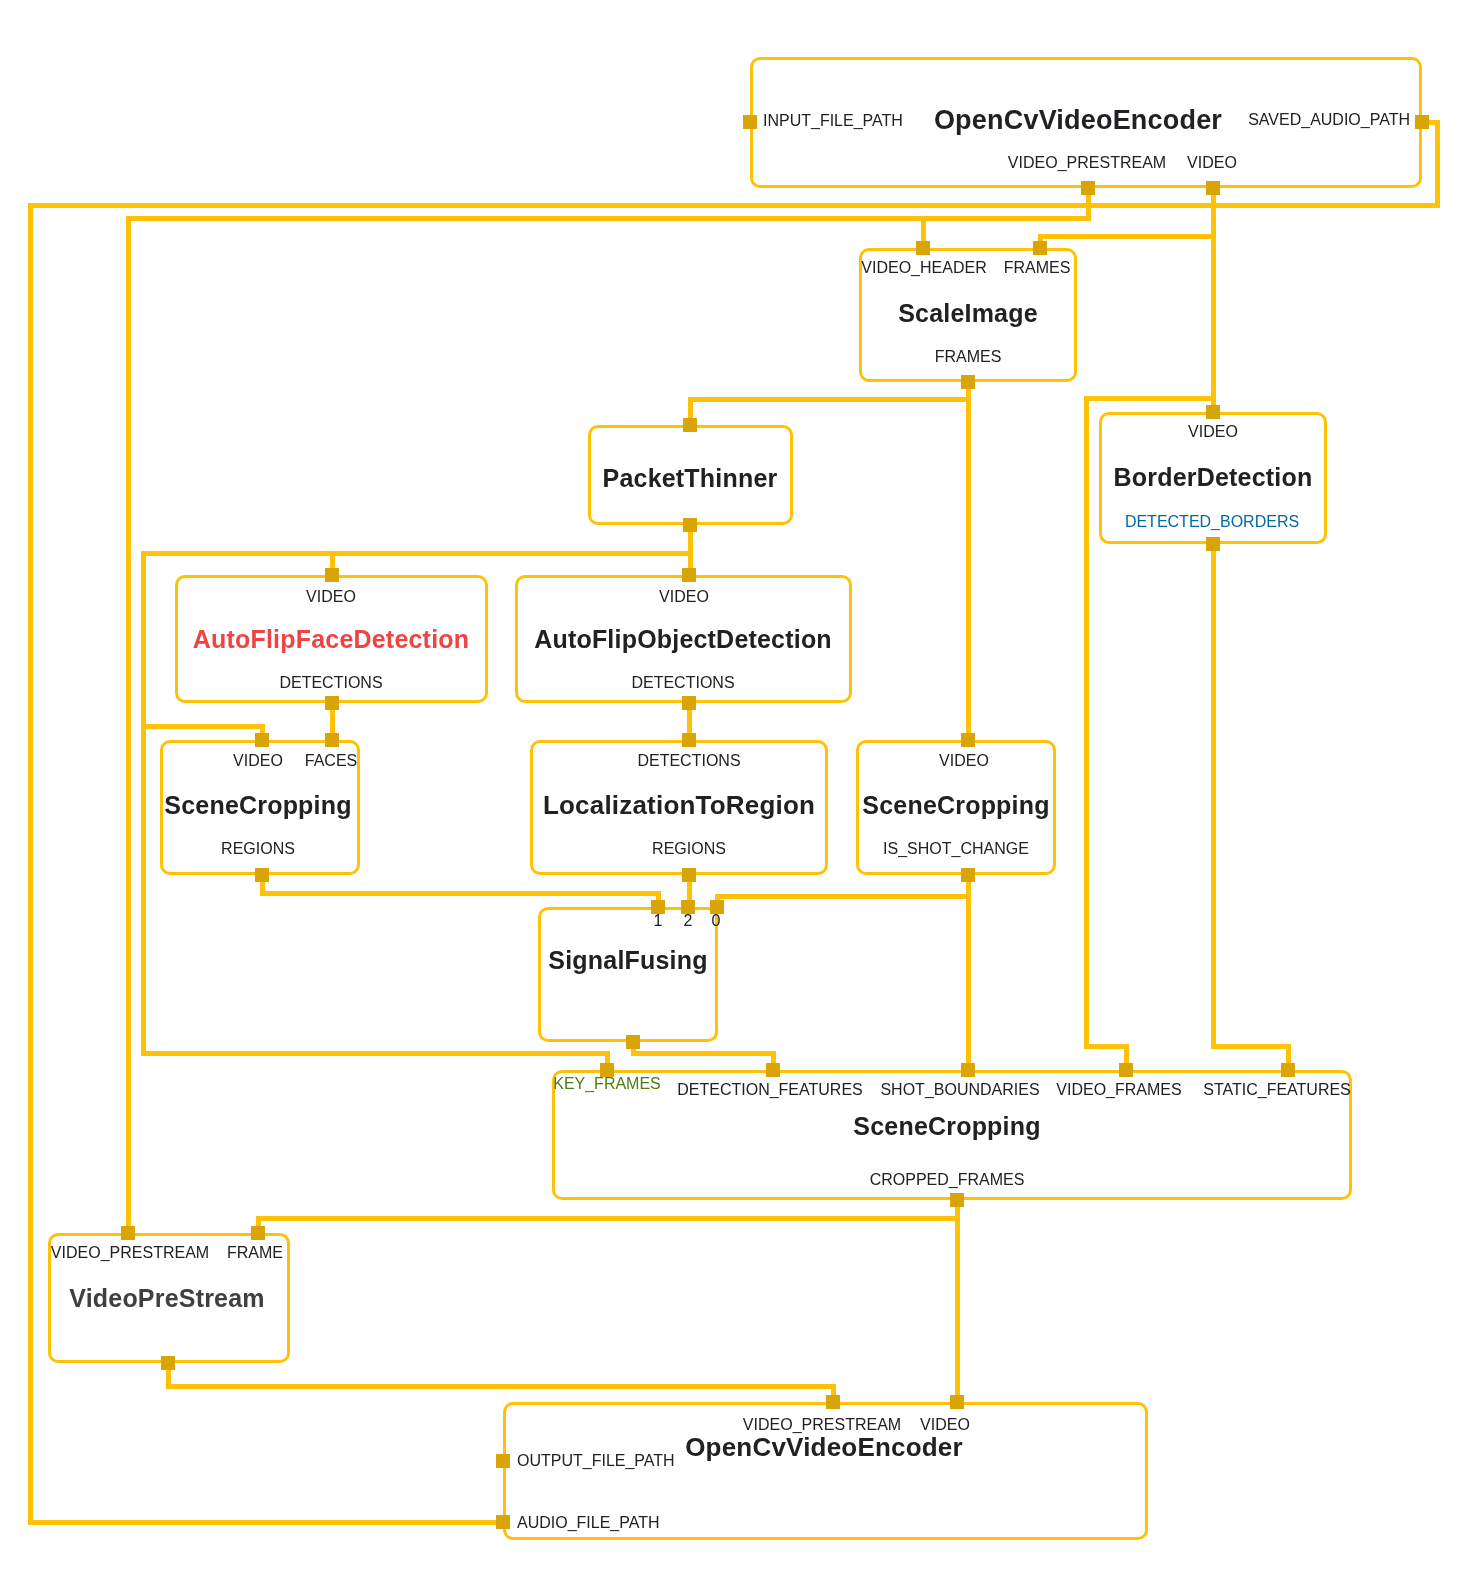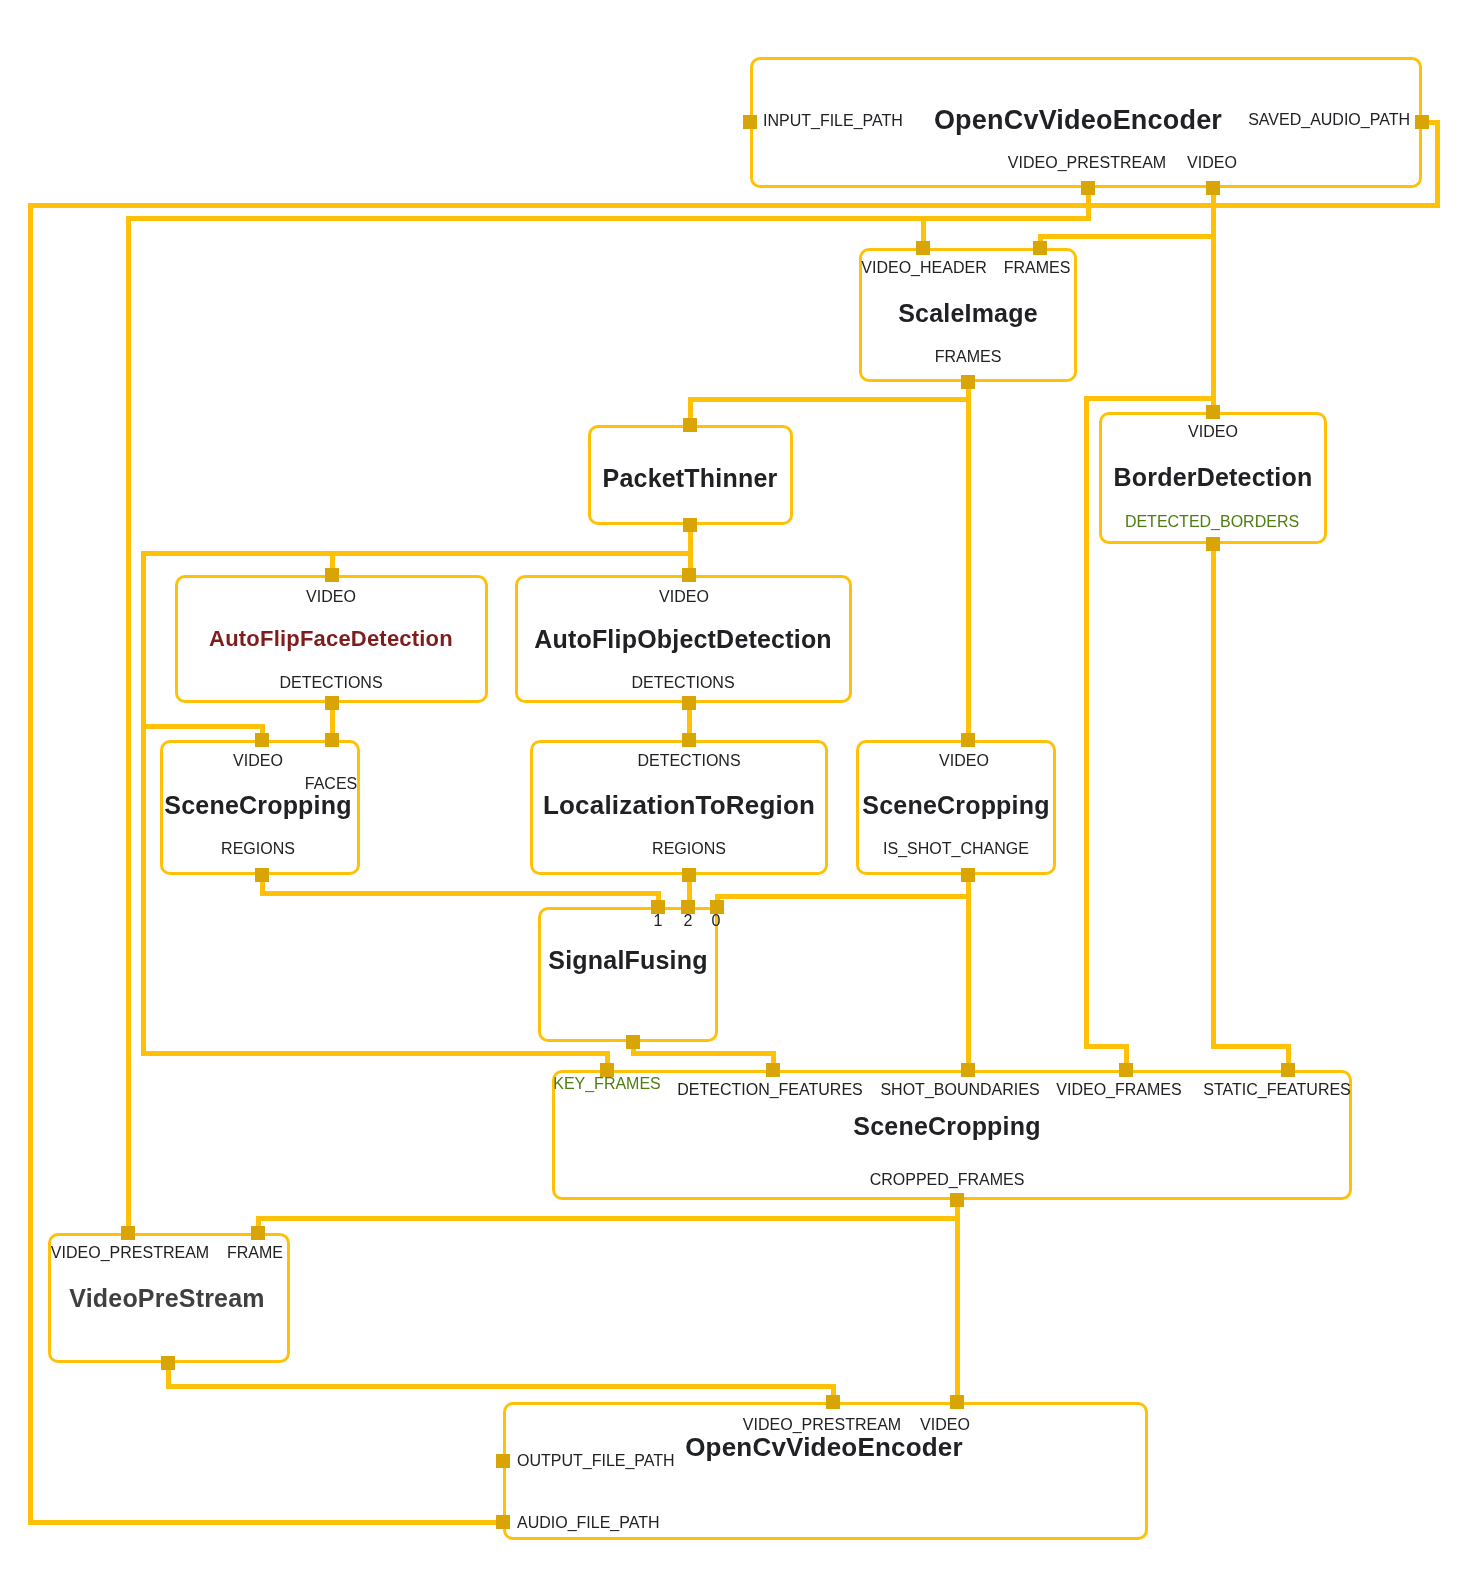--- a/index.html
+++ b/index.html
@@ -120,39 +120,39 @@
     <div class="port" style="left: 916px; top: 241px; width: 14px; height: 14px; background: rgb(217, 164, 6);"></div>
     <div class="port" style="left: 1033px; top: 241px; width: 14px; height: 14px; background: rgb(217, 164, 6);"></div>
     <div class="port" style="left: 961px; top: 375px; width: 14px; height: 14px; background: rgb(217, 164, 6);"></div>
     <div class="node" style="left: 588px; top: 425px; width: 205px; height: 100px; border-color: rgb(255, 193, 7);"></div>
     <span class="node-title" style="left: 690px; top: 478px; font-size: 25px; color: rgb(32, 33, 36);">PacketThinner</span>
     <div class="port" style="left: 683px; top: 418px; width: 14px; height: 14px; background: rgb(217, 164, 6);"></div>
     <div class="port" style="left: 683px; top: 518px; width: 14px; height: 14px; background: rgb(217, 164, 6);"></div>
     <div class="node" style="left: 1099px; top: 412px; width: 228px; height: 132px; border-color: rgb(255, 193, 7);"></div>
     <span class="node-title" style="left: 1213px; top: 477px; font-size: 25px; color: rgb(32, 33, 36);">BorderDetection</span>
     <span class="port-label anchor-center" style="left: 1213px; top: 432px; color: rgb(32, 33, 36);">VIDEO</span>
-    <span class="port-label anchor-center" style="left: 1212px; top: 522px; color: #4d7c0f;">DETECTED_BORDERS</span>
+    <span class="port-label anchor-center" style="left: 1212px; top: 522px; color: #0369a1;">DETECTED_BORDERS</span>
     <div class="port" style="left: 1206px; top: 405px; width: 14px; height: 14px; background: rgb(217, 164, 6);"></div>
     <div class="port" style="left: 1206px; top: 537px; width: 14px; height: 14px; background: rgb(217, 164, 6);"></div>
     <div class="node" style="left: 175px; top: 575px; width: 313px; height: 128px; border-color: rgb(255, 193, 7);"></div>
-    <span class="node-title" style="left: 331px; top: 639px; font-size: 22px; color: #7f1d1d;">AutoFlipFaceDetection</span>
+    <span class="node-title" style="left: 331px; top: 639px; font-size: 25px; color: #ef4444;">AutoFlipFaceDetection</span>
     <span class="port-label anchor-center" style="left: 331px; top: 597px; color: rgb(32, 33, 36);">VIDEO</span>
     <span class="port-label anchor-center" style="left: 331px; top: 683px; color: rgb(32, 33, 36);">DETECTIONS</span>
     <div class="port" style="left: 325px; top: 568px; width: 14px; height: 14px; background: rgb(217, 164, 6);"></div>
     <div class="port" style="left: 325px; top: 696px; width: 14px; height: 14px; background: rgb(217, 164, 6);"></div>
     <div class="node" style="left: 515px; top: 575px; width: 337px; height: 128px; border-color: rgb(255, 193, 7);"></div>
     <span class="node-title" style="left: 683px; top: 639px; font-size: 25px; color: rgb(32, 33, 36);">AutoFlipObjectDetection</span>
     <span class="port-label anchor-center" style="left: 684px; top: 597px; color: rgb(32, 33, 36);">VIDEO</span>
     <span class="port-label anchor-center" style="left: 683px; top: 683px; color: rgb(32, 33, 36);">DETECTIONS</span>
     <div class="port" style="left: 682px; top: 568px; width: 14px; height: 14px; background: rgb(217, 164, 6);"></div>
     <div class="port" style="left: 682px; top: 696px; width: 14px; height: 14px; background: rgb(217, 164, 6);"></div>
     <div class="node" style="left: 160px; top: 740px; width: 200px; height: 135px; border-color: rgb(255, 193, 7);"></div>
     <span class="node-title" style="left: 258px; top: 805px; font-size: 25px; color: rgb(32, 33, 36);">SceneCropping</span>
     <span class="port-label anchor-center" style="left: 258px; top: 761px; color: rgb(32, 33, 36);">VIDEO</span>
-    <span class="port-label anchor-center" style="left: 331px; top: 761px; color: rgb(32, 33, 36); margin-top: 23px;">FACES</span>
+    <span class="port-label anchor-center" style="left: 331px; top: 761px; color: rgb(32, 33, 36);">FACES</span>
     <span class="port-label anchor-center" style="left: 258px; top: 849px; color: rgb(32, 33, 36);">REGIONS</span>
     <div class="port" style="left: 255px; top: 733px; width: 14px; height: 14px; background: rgb(217, 164, 6);"></div>
     <div class="port" style="left: 325px; top: 733px; width: 14px; height: 14px; background: rgb(217, 164, 6);"></div>
     <div class="port" style="left: 255px; top: 868px; width: 14px; height: 14px; background: rgb(217, 164, 6);"></div>
     <div class="node" style="left: 530px; top: 740px; width: 298px; height: 135px; border-color: rgb(255, 193, 7);"></div>
     <span class="node-title" style="left: 679px; top: 805px; font-size: 26px; color: rgb(32, 33, 36);">LocalizationToRegion</span>
     <span class="port-label anchor-center" style="left: 689px; top: 761px; color: rgb(32, 33, 36);">DETECTIONS</span>
     <span class="port-label anchor-center" style="left: 689px; top: 849px; color: rgb(32, 33, 36);">REGIONS</span>
     <div class="port" style="left: 682px; top: 733px; width: 14px; height: 14px; background: rgb(217, 164, 6);"></div>
     <div class="port" style="left: 682px; top: 868px; width: 14px; height: 14px; background: rgb(217, 164, 6);"></div>

